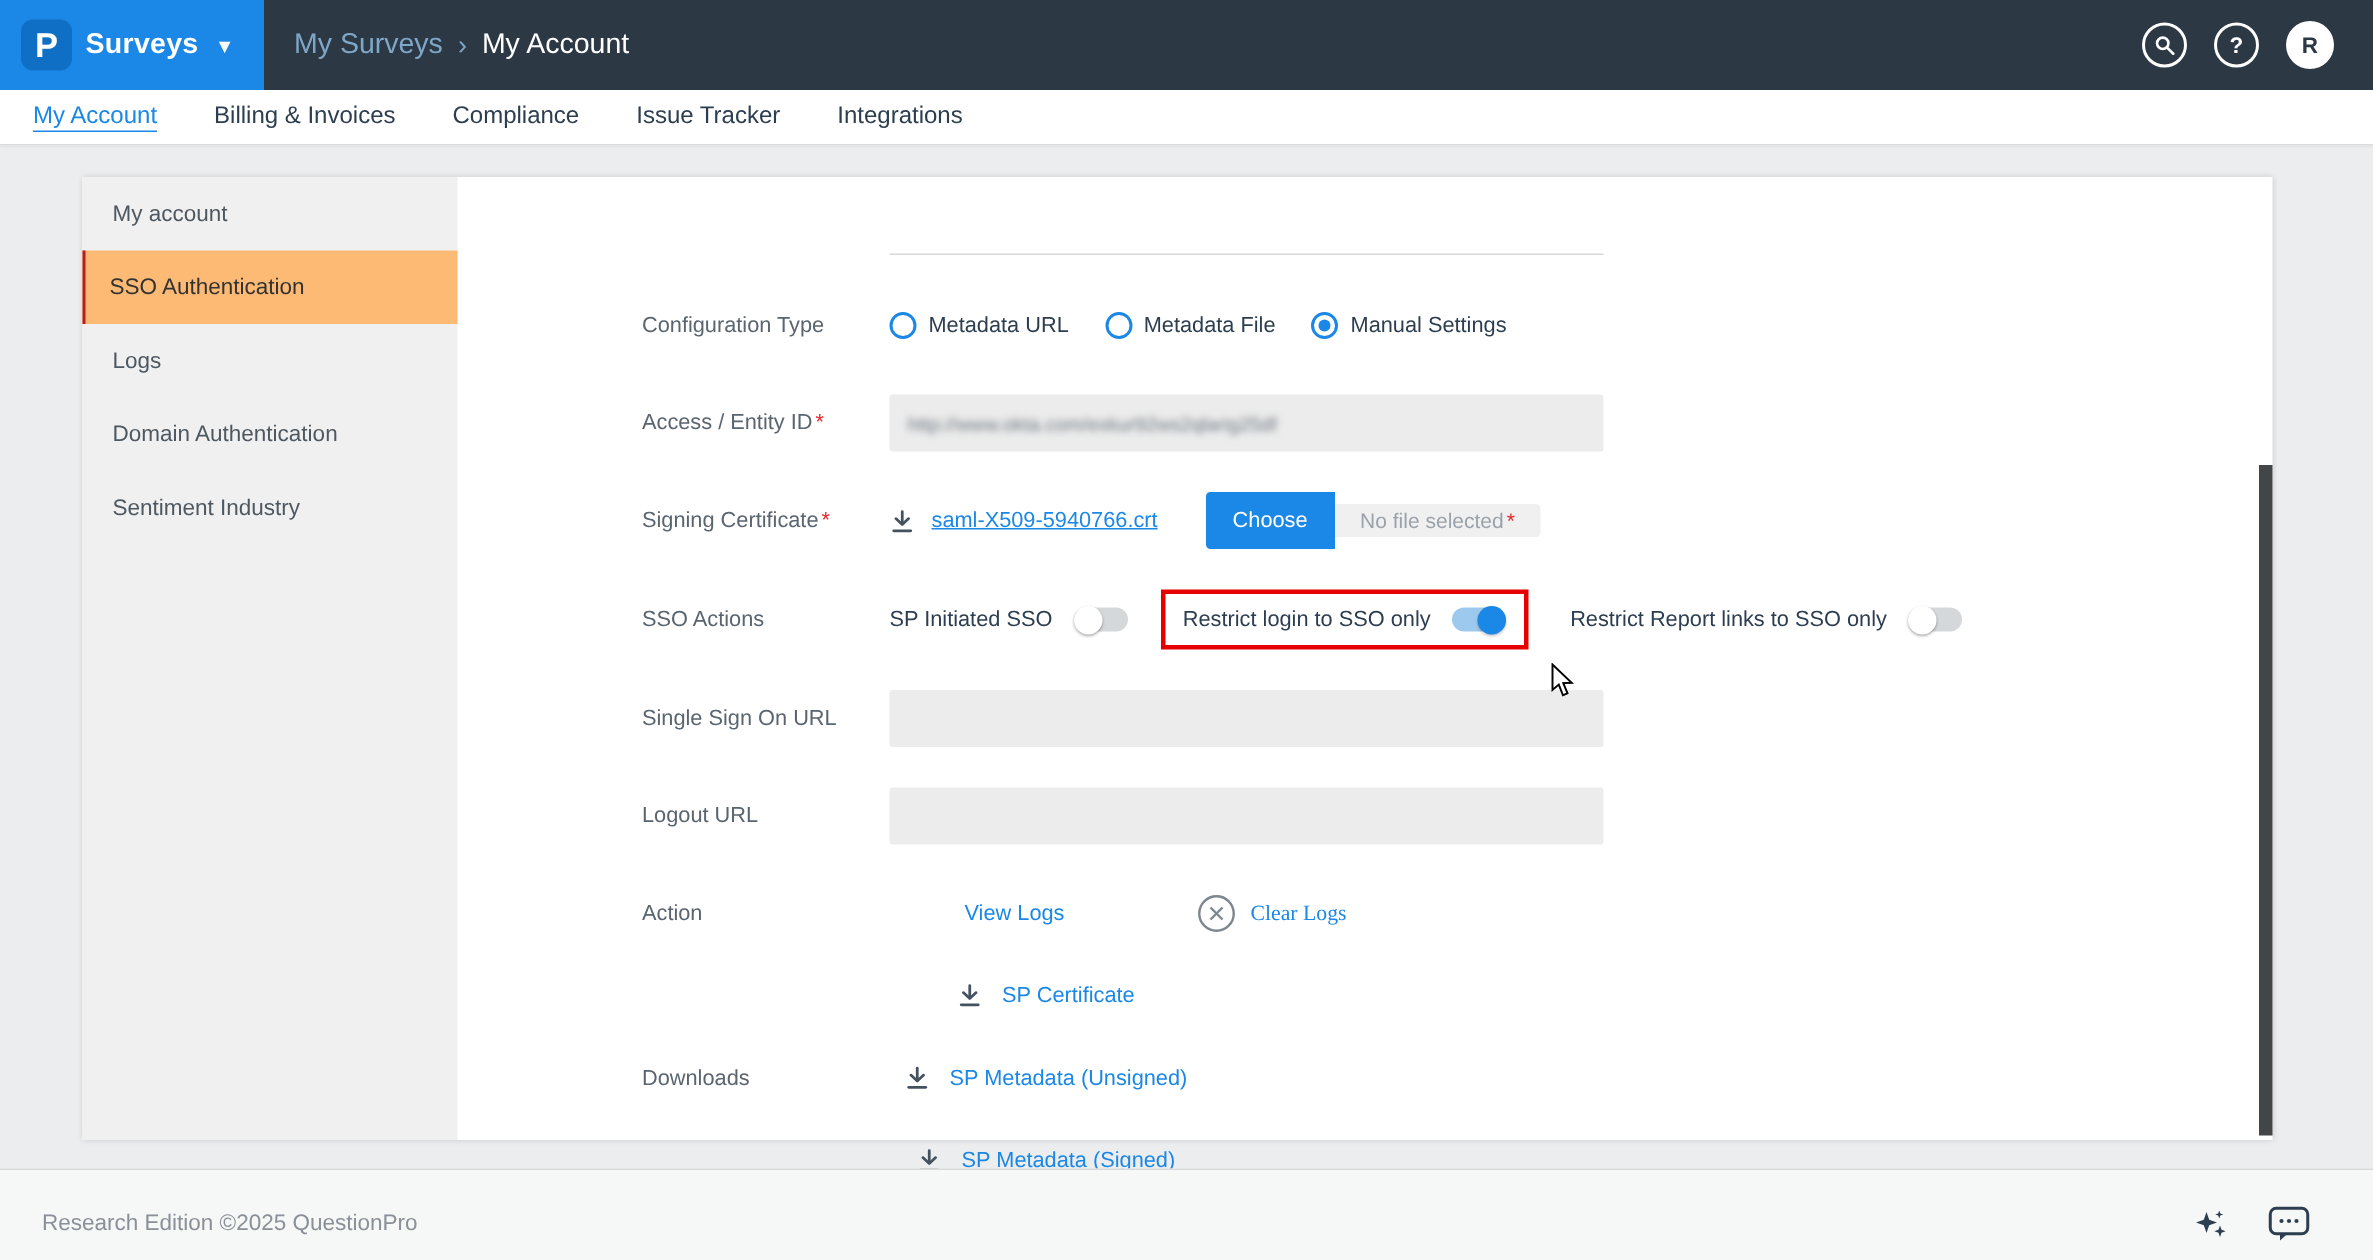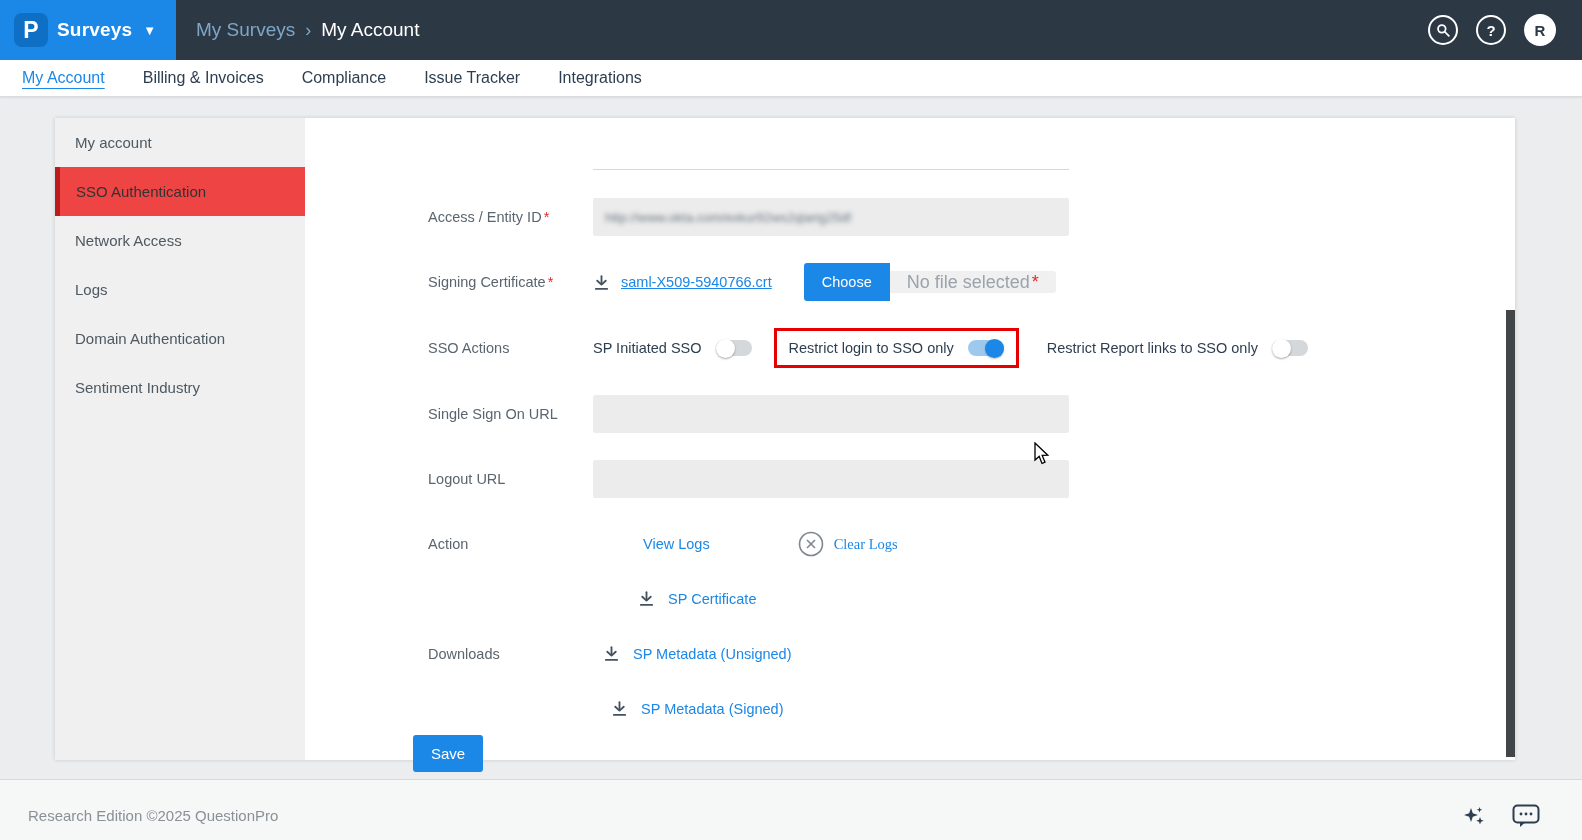--- a/index.html
+++ b/index.html
@@ -25,42 +25,42 @@
 
   
   .tabbar { position:absolute; left:0; top:60px; width:1582px; height:37px; background:#fff; border-bottom:1px solid #d9dcde; box-shadow:0 1px 2px rgba(0,0,0,.07); display:flex; align-items:center; padding-left:22px; gap:38px; }
   .tab { font-size:16px; color:#2d3e50; cursor:pointer; white-space:nowrap; }
   .tab.active { color:#1b87e6; text-decoration:underline; text-underline-offset:5px; }
 
   
   .card { position:absolute; left:55px; top:118px; width:1460px; height:642px; background:#fff; box-shadow:0 0 4px rgba(0,0,0,.15); display:flex; }
   .side { width:250px; flex:none; background:#f0f0f1; }
   .side-item { height:49px; display:flex; align-items:center; padding-left:20px; font-size:15px; color:#4d5861; cursor:pointer; }
-  .side-item.active { background:#ef4444; border-left:5px solid #b91c1c; padding-left:16px; color:#333; }
+  .side-item.active { background:#fdba74; border-left:2px solid #b91c1c; padding-left:16px; color:#333; }
 
   
   .form { flex:1; padding:46px 0 0 123px; position:relative; }
   .cutoff-line { width:476px; margin-left:165px; border-bottom:1px solid #d8d8d8; height:6px; margin-bottom:28px; }
   .row { display:flex; align-items:center; min-height:38px; margin-bottom:27px; }
   .flabel { width:165px; flex:none; font-size:14.5px; color:#5a6570; }
   .req { color:#e02b2b; margin-left:2px; }
   .ginput { width:476px; height:38px; background:#ececec; border-radius:2px; display:flex; align-items:center; padding:0 12px; font-size:13px; color:#6b7680; }
   .blur-text { filter:blur(2.5px); user-select:none; white-space:nowrap; overflow:hidden; }
 
   .radios { display:flex; align-items:center; gap:24px; }
   .radio { display:flex; align-items:center; gap:8px; cursor:pointer; }
   .radio .rdot { width:18px; height:18px; border:2px solid #1b87e6; border-radius:50%; position:relative; flex:none; }
   .radio.selected .rdot::after { content:""; position:absolute; left:3px; top:3px; width:8px; height:8px; border-radius:50%; background:#1b87e6; }
   .radio .rlabel { font-size:14.5px; font-weight:500; color:#2d3e50; white-space:nowrap; }
 
   .link { color:#1b87e6; font-size:14.5px; font-weight:500; text-decoration:none; cursor:pointer; white-space:nowrap; }
   .dl-icon { width:17px; height:17px; flex:none; }
 
   .choose-btn { margin-left:32px; width:86px; height:38px; background:#1b87e6; color:#fff; border:none; border-radius:3px 0 0 3px; font-size:14.5px; font-weight:500; cursor:pointer; font-family:inherit; }
-  .nofile { height:22px; background:#f0f0f1; display:flex; align-items:center; padding:0 17px; font-size:18px; color:#9aa3ab; border-radius:0 3px 3px 0; }
+  .nofile { height:22px; background:#f0f0f1; display:flex; align-items:center; padding:0 17px; font-size:14px; color:#9aa3ab; border-radius:0 3px 3px 0; }
 
   .toggle-group { display:flex; align-items:center; gap:14px; }
   .tg-label { font-size:14.5px; font-weight:500; color:#2d3e50; white-space:nowrap; }
   .toggle { width:36px; height:16px; border-radius:9px; background:#d5d8da; position:relative; cursor:pointer; flex:none; }
   .toggle::after { content:""; position:absolute; width:19px; height:19px; border-radius:50%; background:#fff; top:-1.5px; left:0; box-shadow:0 1px 2px rgba(0,0,0,.35); }
   .toggle.on { background:#9ec9ef; }
   .toggle.on::after { left:auto; right:0; background:#1b87e6; box-shadow:0 1px 2px rgba(0,0,0,.25); }
   .highlight-box { border:3px solid #e60000; padding:9px 12px; display:flex; align-items:center; gap:14px; margin-left:22px; }
   .group-right { margin-left:28px; }
 
@@ -119,30 +119,46 @@
   <span class="tab">Compliance</span>
   <span class="tab">Issue Tracker</span>
   <span class="tab">Integrations</span>
 </nav>
 
 <main class="card">
 
   <aside class="side">
     <div class="side-item">My account</div>
     <div class="side-item active">SSO Authentication</div>
-    <div class="side-item">Network Access</div>
     <div class="side-item">Logs</div>
     <div class="side-item">Domain Authentication</div>
     <div class="side-item">Sentiment Industry</div>
   </aside>
 
   <section class="form">
 
     <div class="cutoff-line"></div>
 
+    <div class="row">
+      <div class="flabel">Configuration Type</div>
+      <div class="radios">
+        <label class="radio">
+          <span class="rdot"></span>
+          <span class="rlabel">Metadata URL</span>
+        </label>
+        <label class="radio">
+          <span class="rdot"></span>
+          <span class="rlabel">Metadata File</span>
+        </label>
+        <label class="radio selected">
+          <span class="rdot"></span>
+          <span class="rlabel">Manual Settings</span>
+        </label>
+      </div>
+    </div>
 
     <div class="row">
       <div class="flabel"><span>Access / Entity ID</span><span class="req">*</span></div>
       <div class="ginput">
         <span class="blur-text">http://www.okta.com/exkur92ws2qlarig25df</span>
       </div>
     </div>
 
     <div class="row">
       <div class="flabel"><span>Signing Certificate</span><span class="req">*</span></div>

